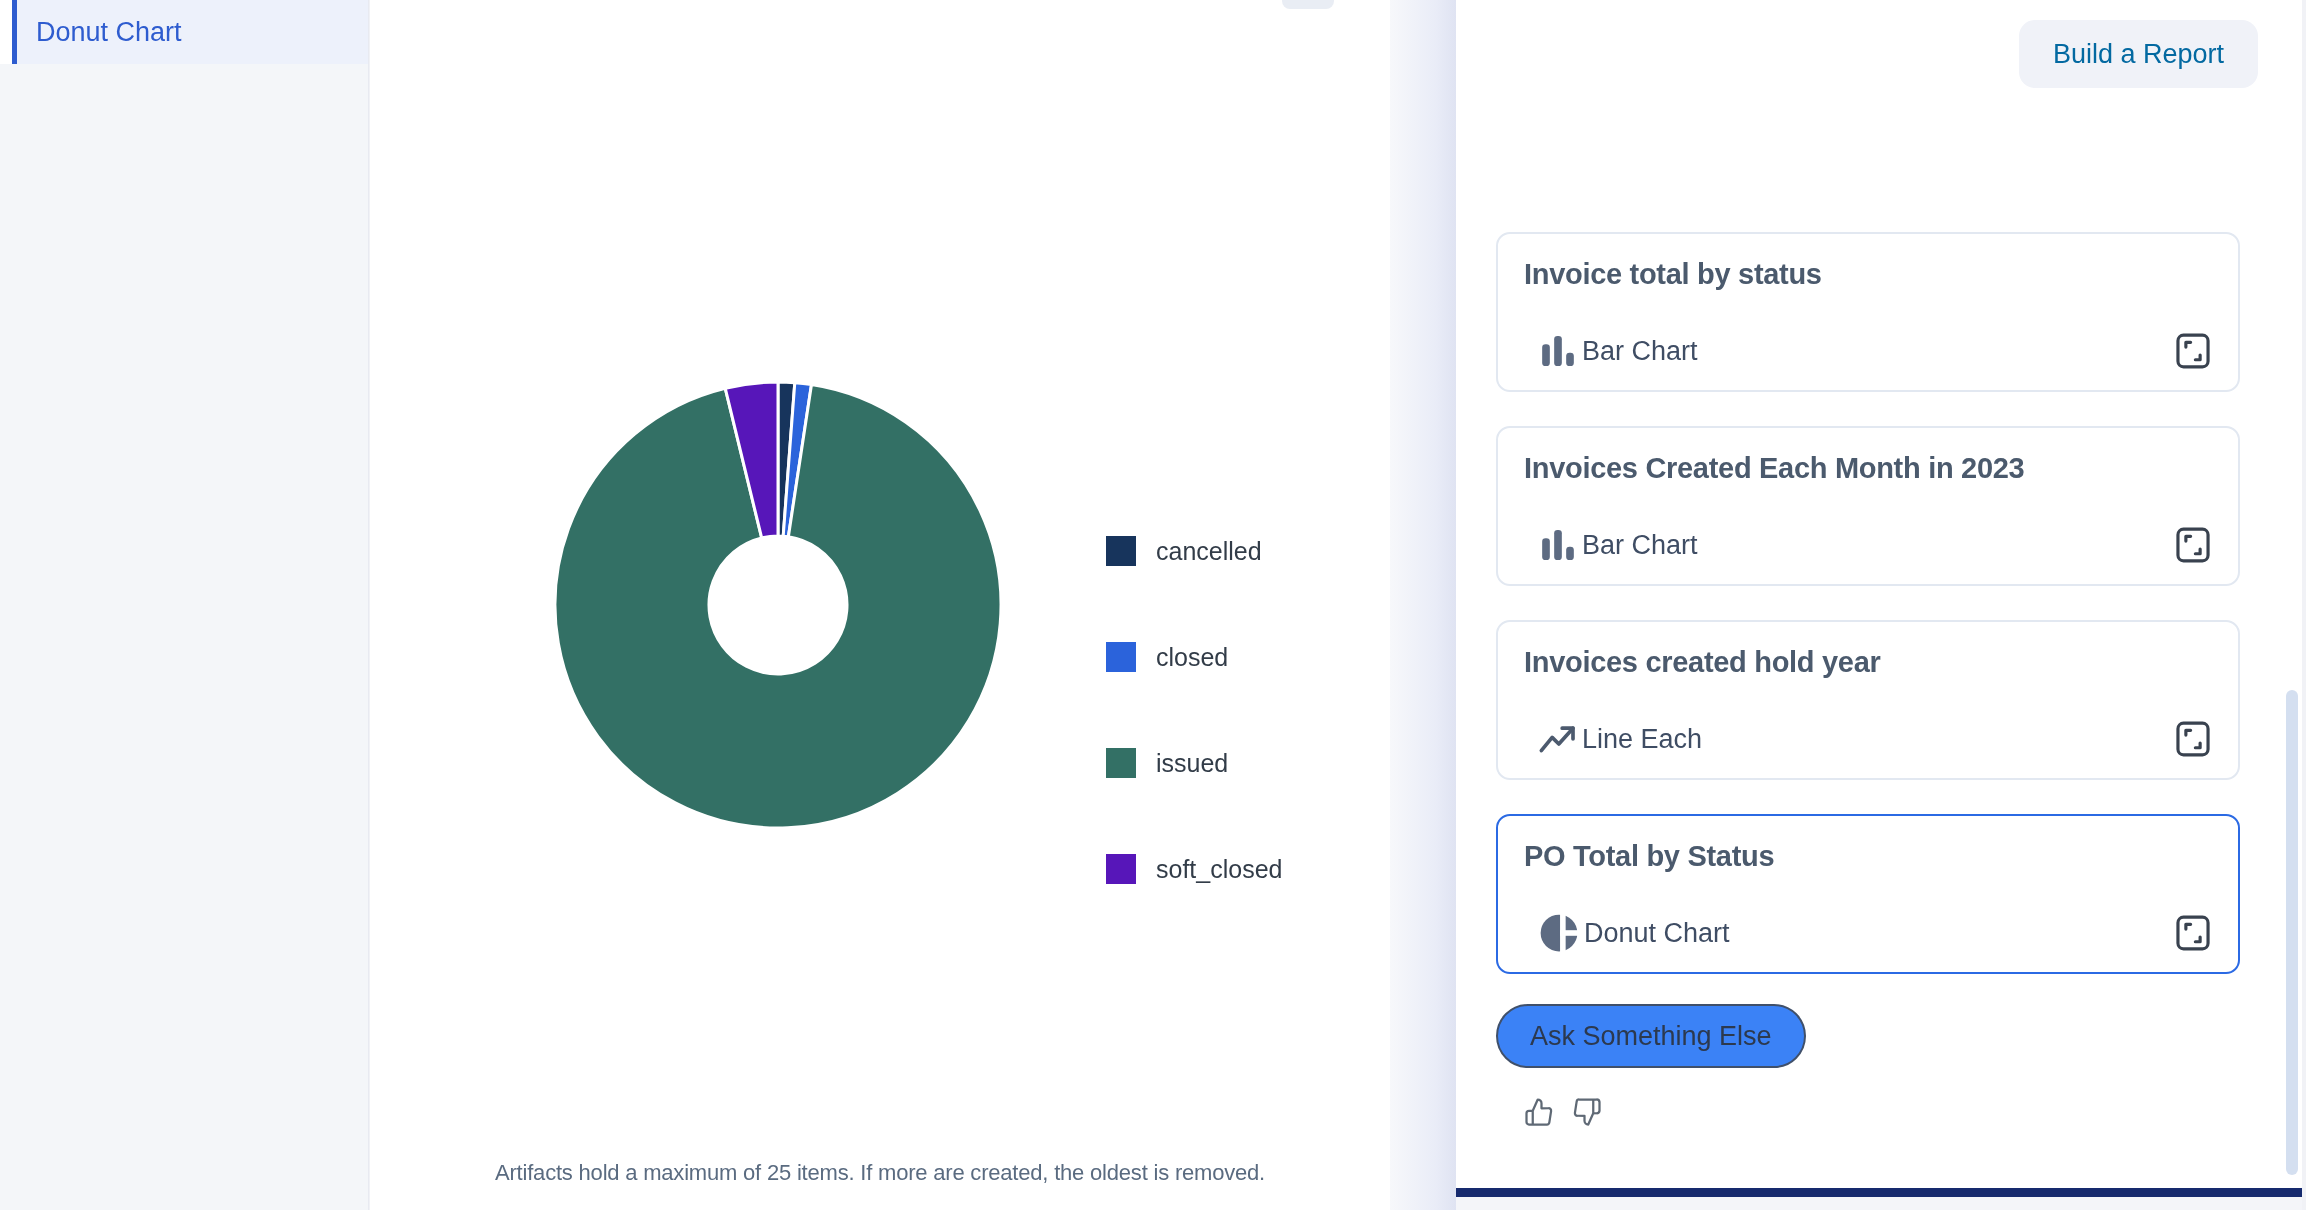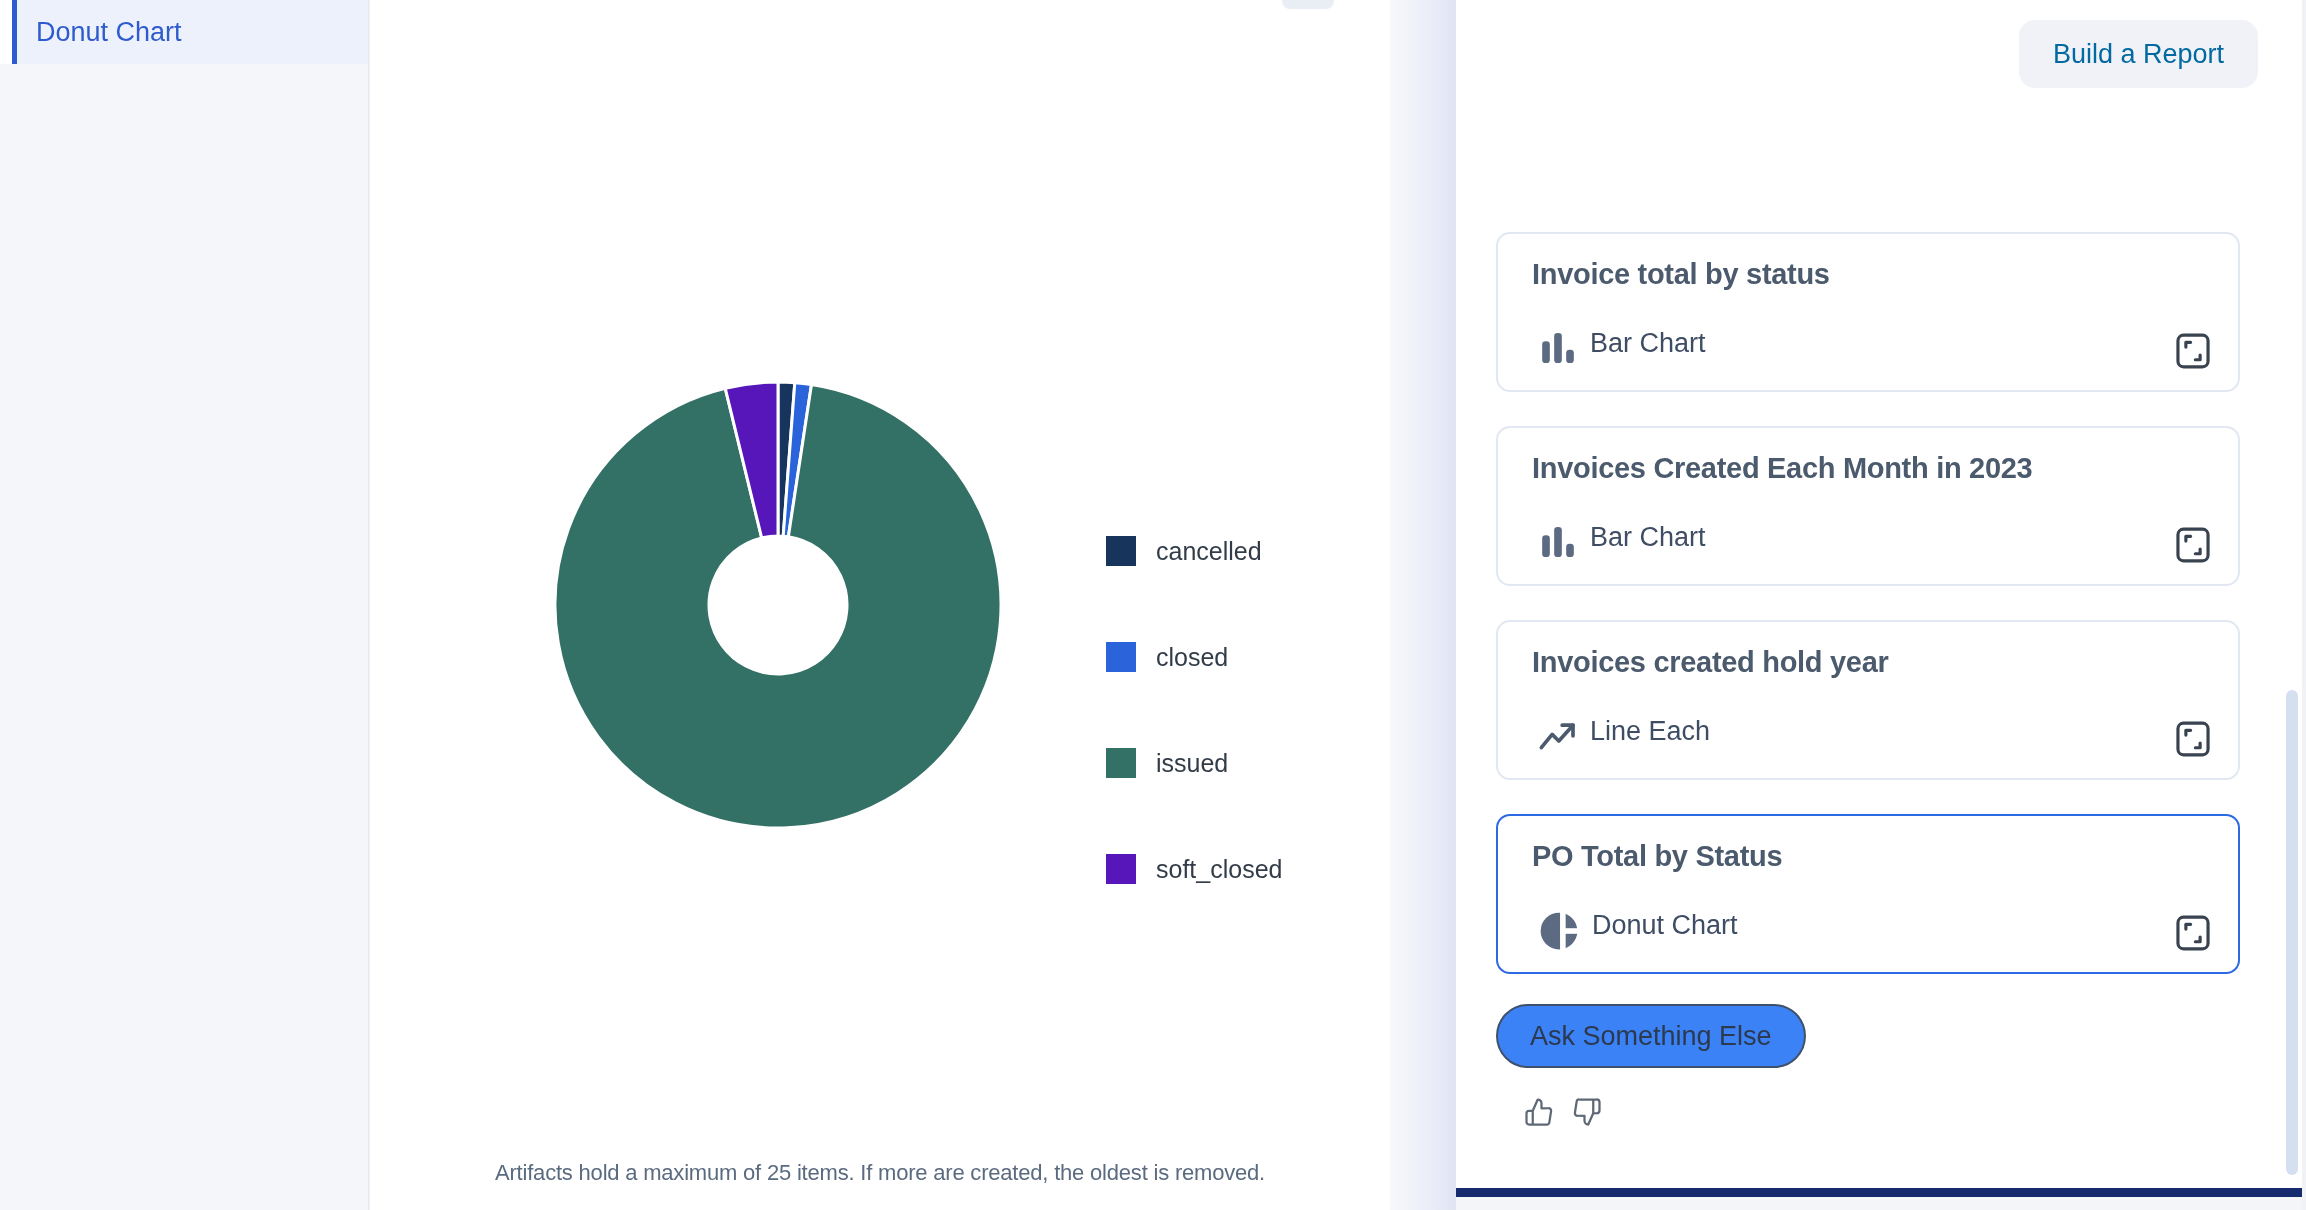--- a/index.html
+++ b/index.html
@@ -37,25 +37,25 @@
   
   .chat { position:absolute; left:1456px; top:0; width:846px; height:1210px; background:#ffffff; }
   .build-chip { position:absolute; left:563px; top:20px; height:68px;
     display:flex; align-items:center; padding:0 34px; background:#f0f2f8;
     border-radius:16px; font-size:27px; color:#0369a1; white-space:nowrap; }
   .message { position:absolute; left:40px; top:116px; width:660px;
     font-size:27px; line-height:41px; color:#4a5568; }
   .cards { position:absolute; left:40px; top:232px; width:744px;
     display:flex; flex-direction:column; gap:34px; }
   .card { position:relative; width:744px; height:160px; background:#ffffff;
-    border:2px solid #e2e8f1; border-radius:14px; padding:24px 34px; cursor:pointer; }
+    border:2px solid #e2e8f1; border-radius:14px; padding:24px 26px; cursor:pointer; }
   .card.selected { border-color:#2b6ae4; }
   .card-title { font-size:29px; font-weight:700; letter-spacing:-0.3px; color:#4b5a6d; }
   .card-row { position:absolute; left:40px; top:94px; height:46px;
-    display:flex; align-items:flex-start; gap:12px; }
+    display:flex; align-items:center; gap:4px; }
   .card-row .type-label { font-size:27px; color:#3f4d64; }
   .expand-btn { position:absolute; right:26px; top:94px; width:38px; height:46px;
     display:flex; align-items:center; justify-content:center; cursor:pointer; background:none; border:none; }
   .ask-btn { position:absolute; left:40px; top:1004px; height:64px;
     display:flex; align-items:center; padding:0 32px; background:#3b82f6;
     border:2px solid #40506a; border-radius:33px; font-size:27px; color:#2c394e; cursor:pointer; }
   .thumbs { position:absolute; left:68px; top:1096px; display:flex; gap:16px; }
   .thumb-btn { background:none; border:none; cursor:pointer; padding:0; width:32px; height:32px; }
   .chat-bottom-bar { position:absolute; left:0; top:1188px; width:846px; height:9px; background:#162a6e; }
   .chat-bottom-rest { position:absolute; left:0; top:1197px; width:846px; height:13px; background:#f4f5f9; }

